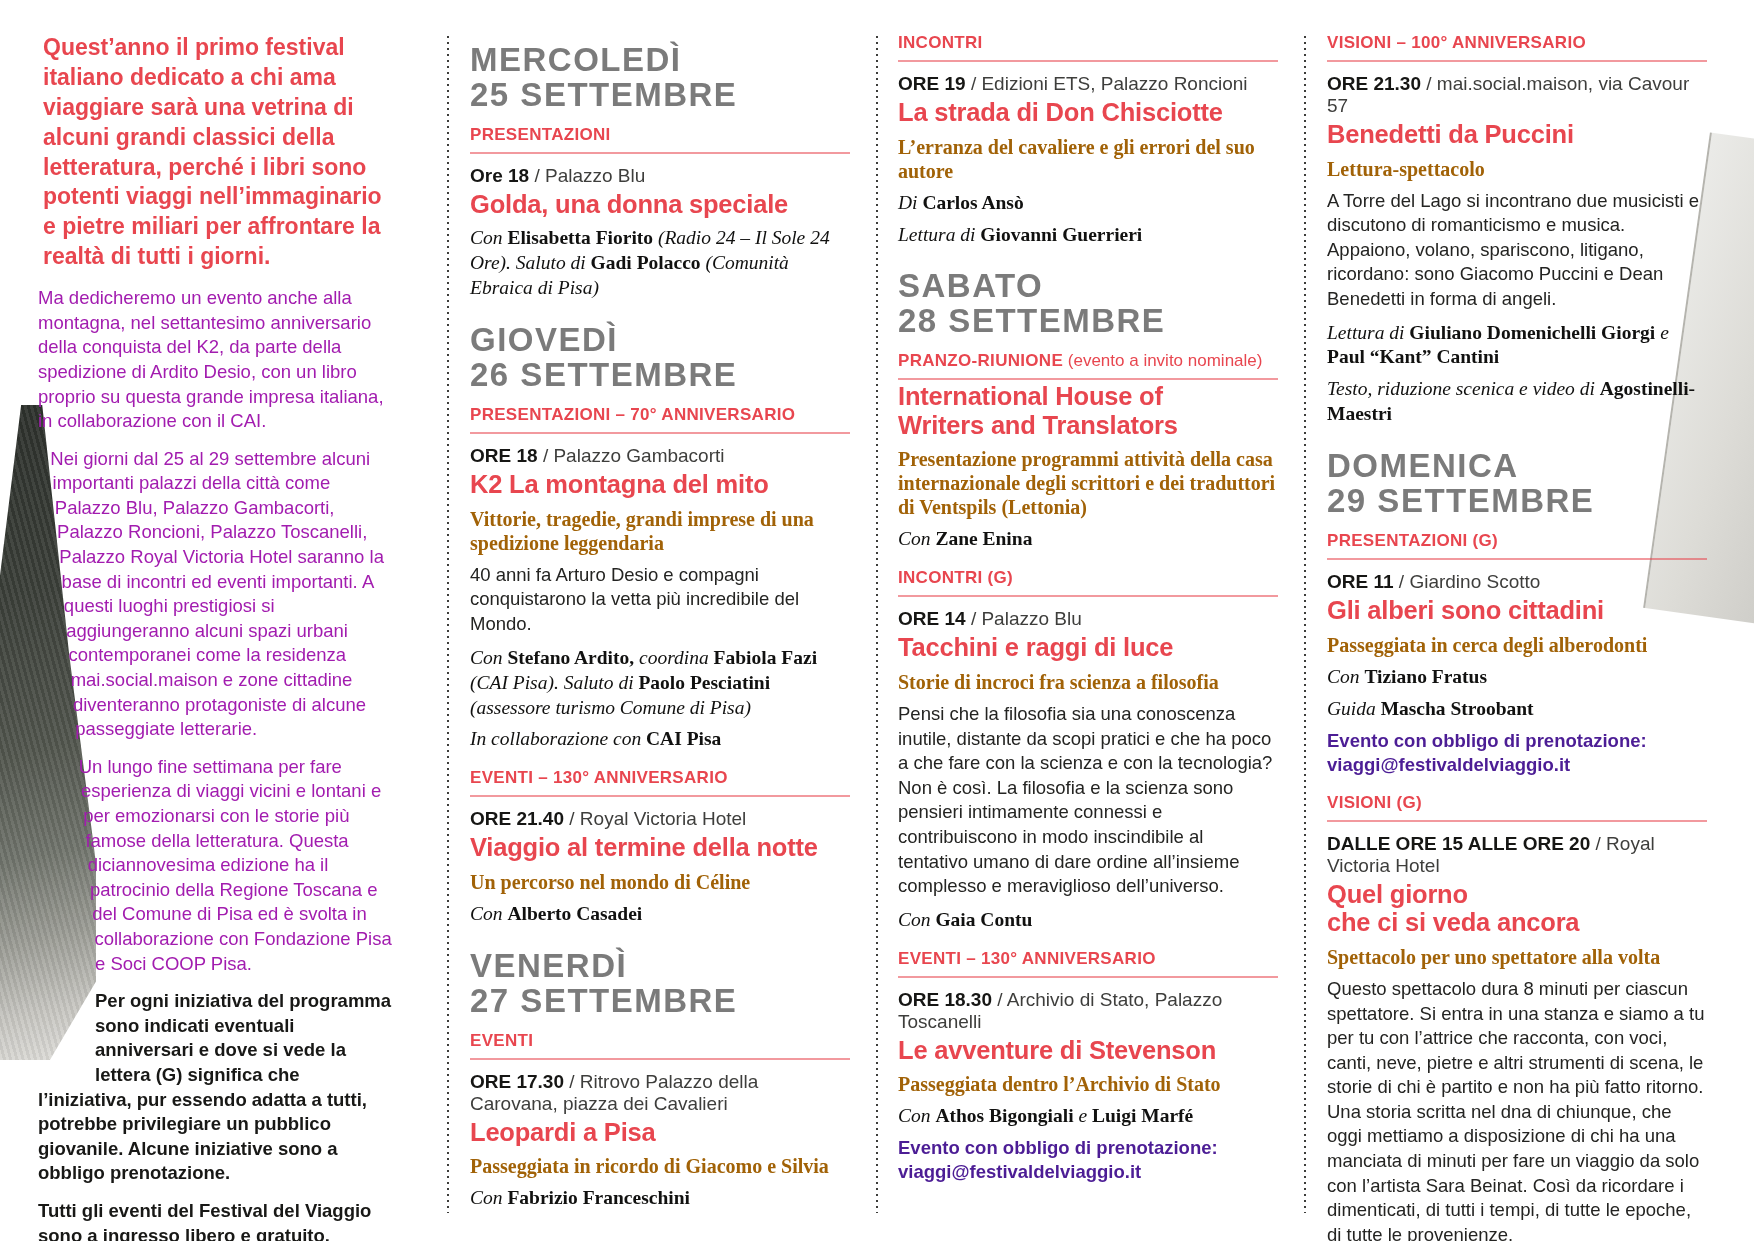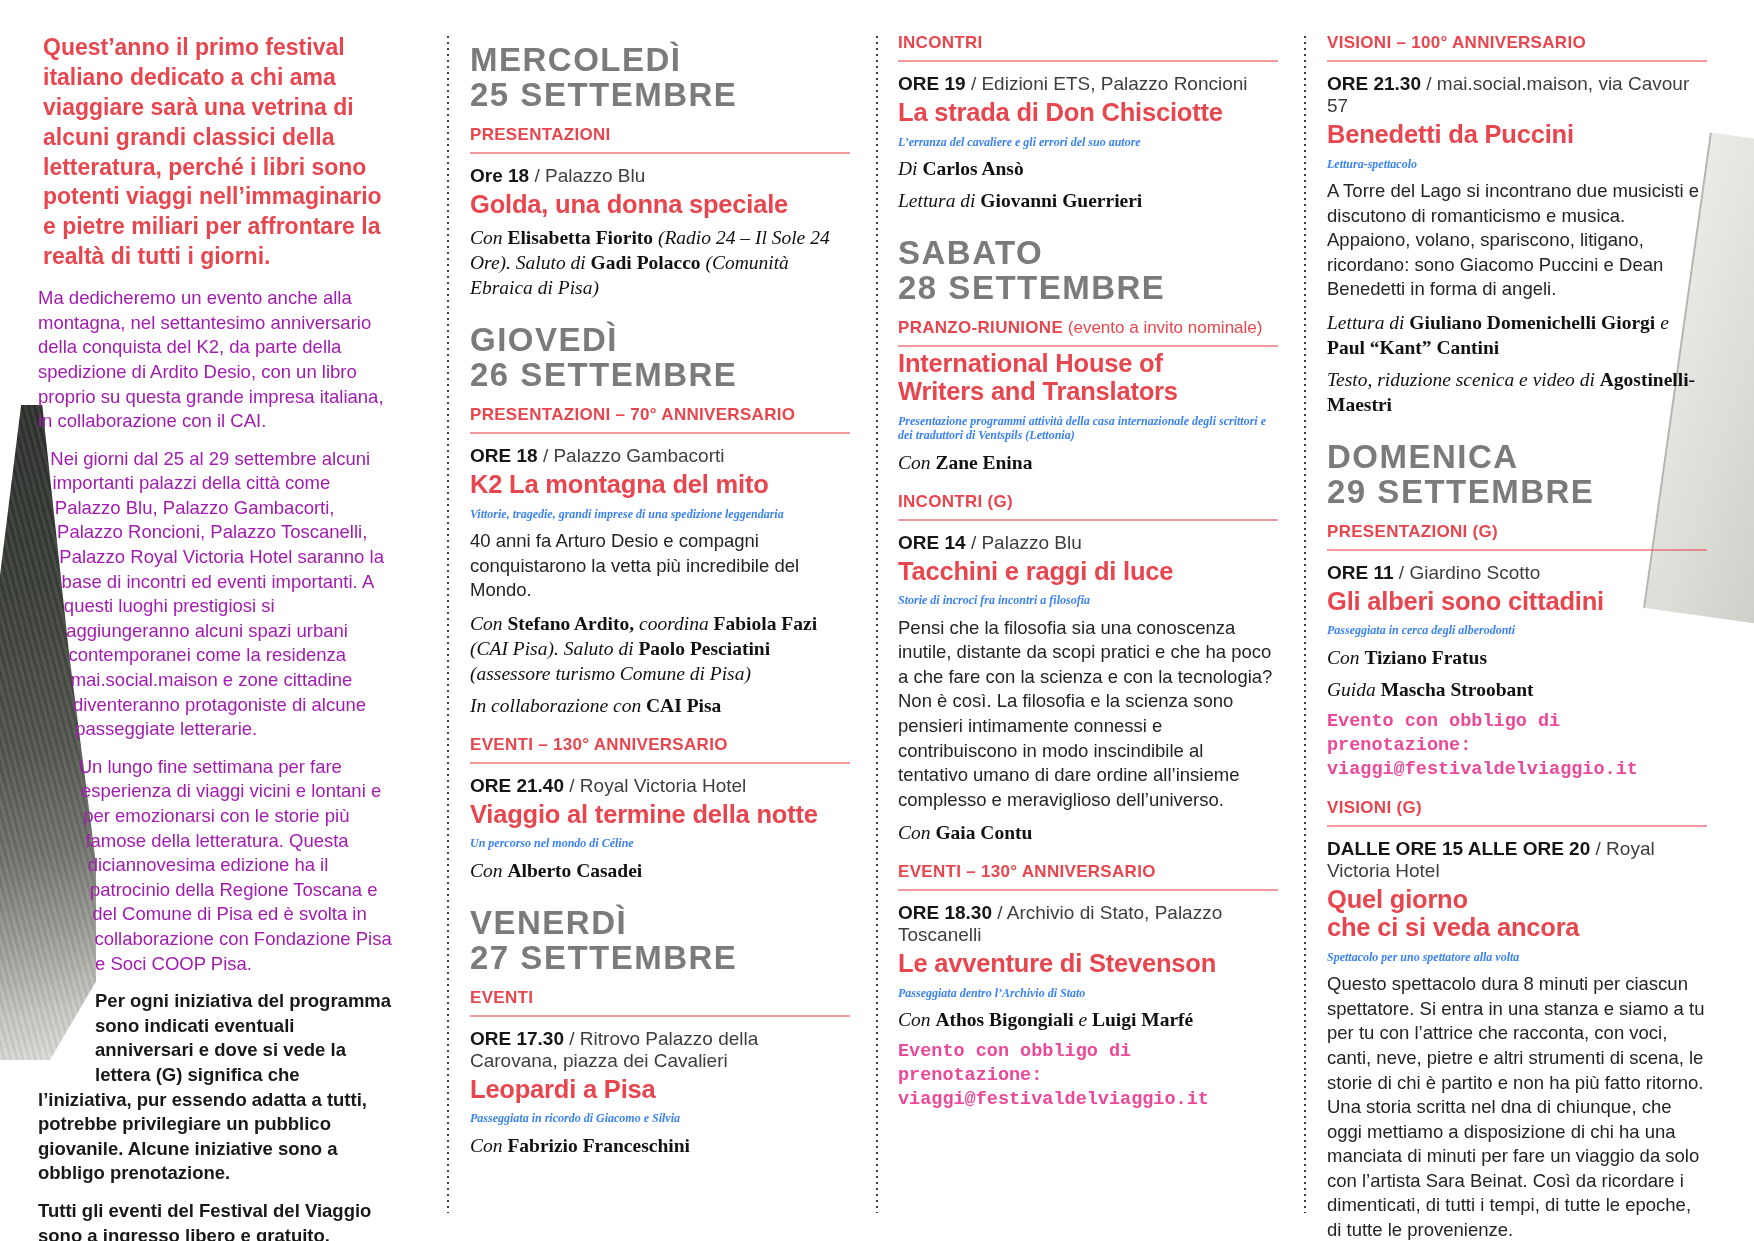--- a/index.html
+++ b/index.html
@@ -66,31 +66,31 @@
     margin:0;padding-bottom:7px;border-bottom:2px solid rgba(232,70,79,.55);
   }
   .cat .note{font-weight:normal;letter-spacing:0;}
   .time{font-size:19px;margin:11px 0 3px;color:#3e3e3c;}
   .time .t{font-weight:bold;color:#161614;}
   .title{
     font-size:25.5px;font-weight:bold;color:var(--accent);
     line-height:1.12;letter-spacing:-.2px;margin:2px 0 8px;white-space:pre-line;
   }
   .sub{
-    font-family:"Liberation Serif",serif;font-style:italic;font-weight:bold;
-    font-size:12px;line-height:1.2;margin:0 0 8px;color:#3b82f6;
+    font-family:"Liberation Serif",serif;font-weight:bold;
+    font-size:20px;line-height:1.2;margin:0 0 8px;color:#a16207;
   }
   .bodytext{font-size:18.5px;line-height:1.33;margin:0 0 9px;color:#242422;}
   .credit{
     font-family:"Liberation Serif",serif;font-size:19.5px;line-height:1.28;
     margin:0 0 7px;color:#111110;
   }
   .credit .seg-i{font-style:italic;}
   .credit .seg-b{font-weight:bold;font-style:normal;}
-  .booking{font-weight:bold;font-size:18.5px;line-height:1.3;margin:4px 0 0;color:#ec4899;font-family:Liberation Mono, monospace;}
+  .booking{font-weight:bold;font-size:18.5px;line-height:1.3;margin:4px 0 0;color:#4c1d95;}
 </style>
 </head>
 <body>
 
 <div id="photo"></div>
 <div id="paper">
   <div class="sheet2"></div>
   <div class="sheet1"></div>
 </div>
 
@@ -178,21 +178,21 @@
     <h3 class="title">International House of
 Writers and Translators</h3>
     <p class="sub">Presentazione programmi attività della casa internazionale degli scrittori e dei traduttori di Ventspils (Lettonia)</p>
     <p class="credit"><span class="seg-i">Con </span><span class="seg-b">Zane Enina</span></p>
   </section>
 
   <section class="block">
     <h4 class="cat"><span>INCONTRI (G)</span></h4>
     <p class="time"><span class="t">ORE 14</span> <span class="sep">/</span> <span class="pl">Palazzo Blu</span></p>
     <h3 class="title">Tacchini e raggi di luce</h3>
-    <p class="sub">Storie di incroci fra incontri a filosofia</p>
+    <p class="sub">Storie di incroci fra scienza a filosofia</p>
     <p class="bodytext">Pensi che la filosofia sia una conoscenza inutile, distante da scopi pratici e che ha poco a che fare con la scienza e con la tecnologia? Non è così. La filosofia e la scienza sono pensieri intimamente connessi e contribuiscono in modo inscindibile al tentativo umano di dare ordine all’insieme complesso e meraviglioso dell’universo.</p>
     <p class="credit"><span class="seg-i">Con </span><span class="seg-b">Gaia Contu</span></p>
   </section>
 
   <section class="block">
     <h4 class="cat"><span>EVENTI – 130° ANNIVERSARIO</span></h4>
     <p class="time"><span class="t">ORE 18.30</span> <span class="sep">/</span> <span class="pl">Archivio di Stato, Palazzo Toscanelli</span></p>
     <h3 class="title">Le avventure di Stevenson</h3>
     <p class="sub">Passeggiata dentro l’Archivio di Stato</p>
     <p class="credit"><span class="seg-i">Con </span><span class="seg-b">Athos Bigongiali </span><span class="seg-i">e </span><span class="seg-b">Luigi Marfé</span></p>

